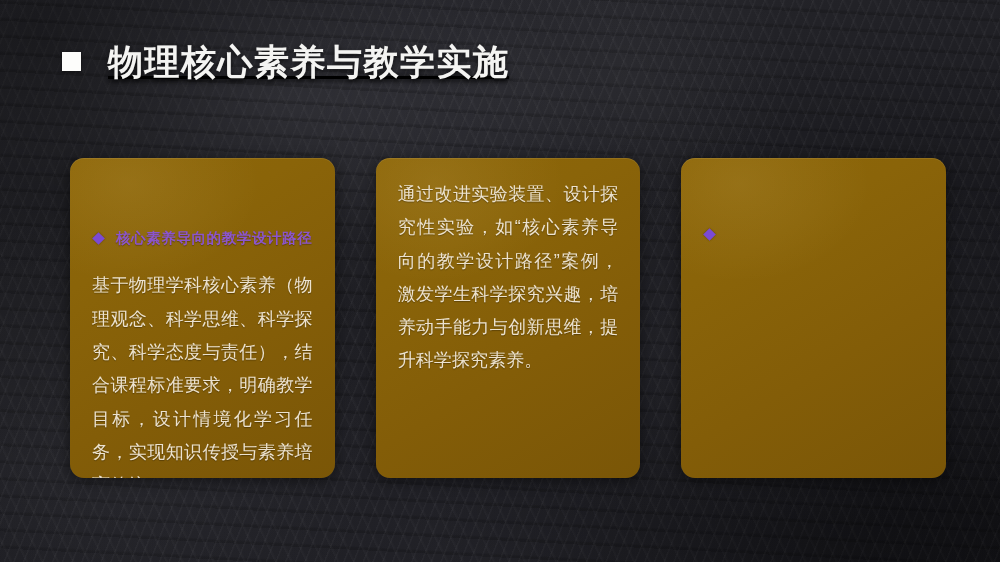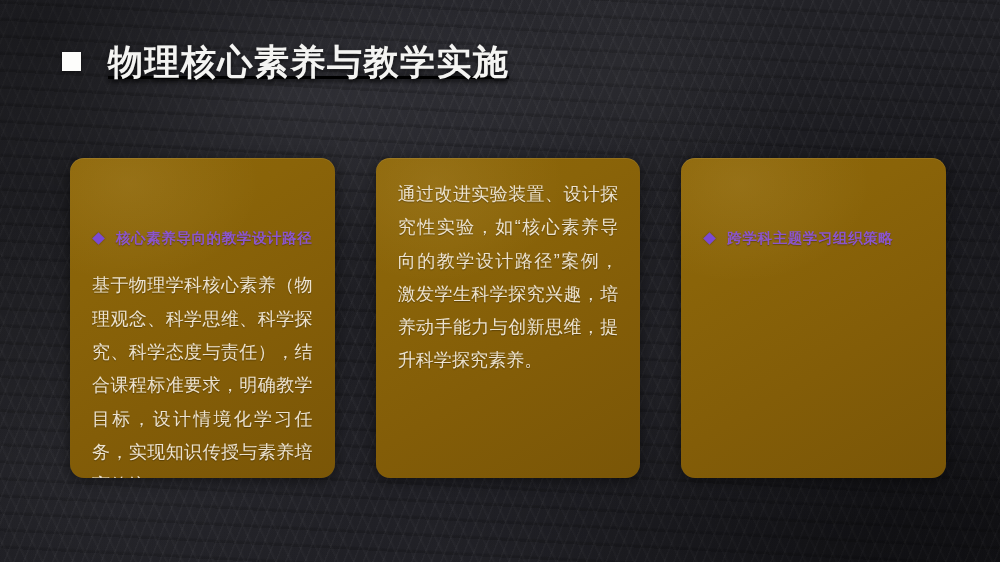--- a/index.html
+++ b/index.html
@@ -165,18 +165,17 @@
 
     <div class="card">
       <div class="card-sheen"></div>
       <div class="card-body">通过改进实验装置、设计探究性实验，如“核心素养导向的教学设计路径”案例，激发学生科学探究兴趣，培养动手能力与创新思维，提升科学探究素养。</div>
     </div>
 
     <div class="card">
       <div class="card-sheen"></div>
       <div class="card-head">
         <div class="card-diamond"></div>
-        <div class="card-title">跨学科主题学习组织策略</div>
       </div>
     </div>
 
   </div>
 </div>
 
 </body></html>

